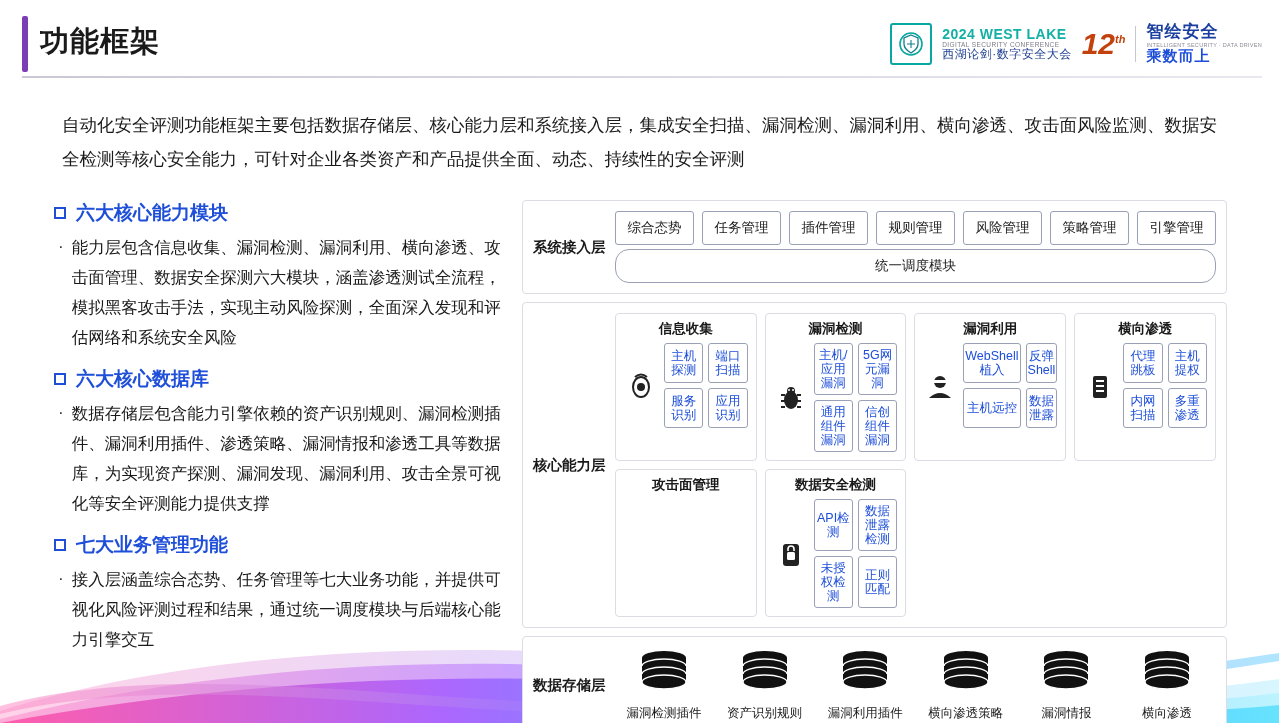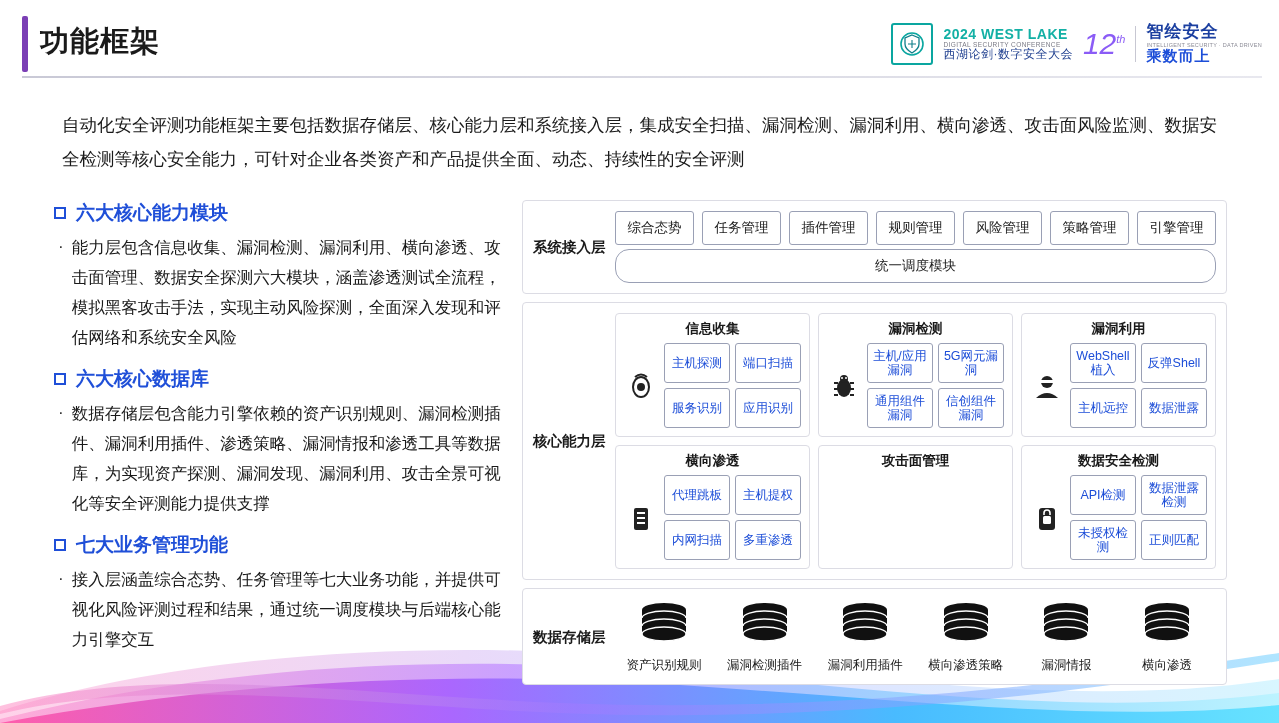--- a/index.html
+++ b/index.html
@@ -17,21 +17,21 @@
   .hdr-title{position:absolute;left:18px;top:6px;font-size:29px;font-weight:bold;color:#1a1a1a;letter-spacing:1px;}
   .hdr-rule{position:absolute;left:0;top:60px;width:1240px;height:2px;background:linear-gradient(90deg,#c9c9d6,#e8e8ef);}
   
   .logo-wrap{position:absolute;right:0;top:0;height:56px;display:flex;align-items:center;gap:10px;}
   .logo-mark{width:42px;height:42px;border:2px solid #0aa6a0;border-radius:3px;display:flex;align-items:center;justify-content:center;box-sizing:border-box;}
   .logo-mark svg{display:block;}
   .logo-txt{line-height:1.05;}
   .logo-txt .l1{font-size:14px;font-weight:bold;color:#13b0a5;letter-spacing:.5px;}
   .logo-txt .l2{font-size:6.5px;color:#7a7a85;letter-spacing:.4px;}
   .logo-txt .l3{font-size:12px;font-weight:normal;color:#1f3f8f;letter-spacing:.5px;}
-  .logo-12{font-size:30px;font-weight:normal;font-style:italic;color:#8b5cf6;line-height:1;}
+  .logo-12{font-size:30px;font-weight:bold;font-style:italic;color:#c2410c;line-height:1;}
   .logo-12 sup{font-size:11px;}
   .logo-sep{width:1px;height:36px;background:#c7c7d2;}
   .logo-slogan{line-height:1.1;}
   .logo-slogan .s1{font-size:17px;font-weight:bold;color:#1b3fa0;letter-spacing:1px;}
   .logo-slogan .s2{font-size:5.5px;color:#8b8b96;letter-spacing:.3px;}
   .logo-slogan .s3{font-size:15px;font-weight:bold;color:#1d4ed8;letter-spacing:1px;}
   
   .intro{position:absolute;left:62px;top:108px;width:1165px;font-size:17.5px;color:#1a1a1a;line-height:34px;z-index:3;}
   
   .left-col{position:absolute;left:54px;top:200px;width:450px;z-index:3;}
@@ -46,21 +46,21 @@
   .diagram{position:absolute;left:522px;top:200px;width:705px;z-index:3;}
   .panel{background:#fff;border:1px solid #dcdce4;border-radius:4px;box-shadow:0 0 0 0 #fff;margin-bottom:8px;position:relative;}
   .panel-label{position:absolute;left:10px;top:50%;transform:translateY(-50%);font-size:14.5px;font-weight:bold;color:#1a1a1a;width:80px;text-align:left;}
   
   .access{padding:10px 10px 10px 92px;}
   .access-row{display:flex;gap:8px;}
   .chip{flex:1;border:1px solid #9aa0b5;border-radius:3px;text-align:center;font-size:13.5px;color:#1a1a1a;padding:7px 0;background:#fff;}
   .sched{margin-top:4px;border:1px solid #9aa0b5;border-radius:14px;text-align:center;font-size:13.5px;padding:7px 0;color:#1a1a1a;}
   
   .core{padding:10px 10px 10px 92px;}
-  .core-grid{display:grid;grid-template-columns:repeat(3,1fr);gap:8px;}
+  .core-grid{display:grid;grid-template-columns:repeat(4,1fr);gap:8px;}
   .card{border:1px solid #dcdce4;border-radius:4px;padding:6px 8px 8px 8px;}
   .card-title{text-align:center;font-size:13.5px;font-weight:bold;color:#1a1a1a;margin-bottom:5px;}
   .card-body{display:flex;align-items:center;gap:6px;}
   .card-icon{width:34px;flex:0 0 34px;display:flex;align-items:center;justify-content:center;}
   .card-cells{flex:1;display:grid;grid-template-columns:1fr 1fr;gap:5px;}
   .cell{border:1px solid #9aa0b5;border-radius:3px;font-size:12.5px;text-align:center;color:#1d4ed8;padding:4px 1px;min-height:30px;display:flex;align-items:center;justify-content:center;line-height:14px;}
   
   .store{padding:12px 10px 10px 92px;}
   .store-row{display:flex;justify-content:space-between;}
   .db{width:98px;text-align:center;}
@@ -303,46 +303,46 @@
       <div class="db">
         <svg width="62" height="46" viewBox="0 0 62 46">
           <ellipse cx="31" cy="9" rx="22" ry="7" fill="#111"></ellipse>
           <rect x="9" y="9" width="44" height="8" fill="#111"></rect>
           <ellipse cx="31" cy="17" rx="22" ry="7" fill="#111" stroke="#fff" stroke-width="1.4"></ellipse>
           <rect x="9" y="17" width="44" height="8" fill="#111"></rect>
           <ellipse cx="31" cy="25" rx="22" ry="7" fill="#111" stroke="#fff" stroke-width="1.4"></ellipse>
           <rect x="9" y="25" width="44" height="8" fill="#111"></rect>
           <ellipse cx="31" cy="33" rx="22" ry="7" fill="#111" stroke="#fff" stroke-width="1.4"></ellipse>
         </svg>
+        <div class="db-label">漏洞检测插件</div>
+      </div>
+
+      <div class="db">
+        <svg width="62" height="46" viewBox="0 0 62 46">
+          <ellipse cx="31" cy="9" rx="22" ry="7" fill="#111"></ellipse>
+          <rect x="9" y="9" width="44" height="8" fill="#111"></rect>
+          <ellipse cx="31" cy="17" rx="22" ry="7" fill="#111" stroke="#fff" stroke-width="1.4"></ellipse>
+          <rect x="9" y="17" width="44" height="8" fill="#111"></rect>
+          <ellipse cx="31" cy="25" rx="22" ry="7" fill="#111" stroke="#fff" stroke-width="1.4"></ellipse>
+          <rect x="9" y="25" width="44" height="8" fill="#111"></rect>
+          <ellipse cx="31" cy="33" rx="22" ry="7" fill="#111" stroke="#fff" stroke-width="1.4"></ellipse>
+        </svg>
         <div class="db-label">资产识别规则</div>
       </div>
 
       <div class="db">
         <svg width="62" height="46" viewBox="0 0 62 46">
           <ellipse cx="31" cy="9" rx="22" ry="7" fill="#111"></ellipse>
           <rect x="9" y="9" width="44" height="8" fill="#111"></rect>
           <ellipse cx="31" cy="17" rx="22" ry="7" fill="#111" stroke="#fff" stroke-width="1.4"></ellipse>
           <rect x="9" y="17" width="44" height="8" fill="#111"></rect>
           <ellipse cx="31" cy="25" rx="22" ry="7" fill="#111" stroke="#fff" stroke-width="1.4"></ellipse>
           <rect x="9" y="25" width="44" height="8" fill="#111"></rect>
           <ellipse cx="31" cy="33" rx="22" ry="7" fill="#111" stroke="#fff" stroke-width="1.4"></ellipse>
         </svg>
-        <div class="db-label">漏洞检测插件</div>
-      </div>
-
-      <div class="db">
-        <svg width="62" height="46" viewBox="0 0 62 46">
-          <ellipse cx="31" cy="9" rx="22" ry="7" fill="#111"></ellipse>
-          <rect x="9" y="9" width="44" height="8" fill="#111"></rect>
-          <ellipse cx="31" cy="17" rx="22" ry="7" fill="#111" stroke="#fff" stroke-width="1.4"></ellipse>
-          <rect x="9" y="17" width="44" height="8" fill="#111"></rect>
-          <ellipse cx="31" cy="25" rx="22" ry="7" fill="#111" stroke="#fff" stroke-width="1.4"></ellipse>
-          <rect x="9" y="25" width="44" height="8" fill="#111"></rect>
-          <ellipse cx="31" cy="33" rx="22" ry="7" fill="#111" stroke="#fff" stroke-width="1.4"></ellipse>
-        </svg>
         <div class="db-label">漏洞利用插件</div>
       </div>
 
       <div class="db">
         <svg width="62" height="46" viewBox="0 0 62 46">
           <ellipse cx="31" cy="9" rx="22" ry="7" fill="#111"></ellipse>
           <rect x="9" y="9" width="44" height="8" fill="#111"></rect>
           <ellipse cx="31" cy="17" rx="22" ry="7" fill="#111" stroke="#fff" stroke-width="1.4"></ellipse>
           <rect x="9" y="17" width="44" height="8" fill="#111"></rect>
           <ellipse cx="31" cy="25" rx="22" ry="7" fill="#111" stroke="#fff" stroke-width="1.4"></ellipse>

